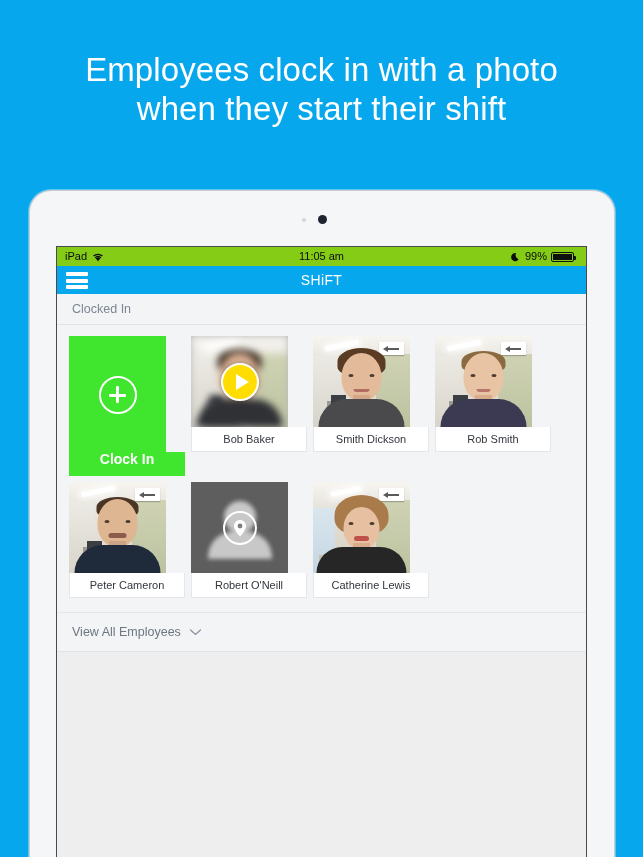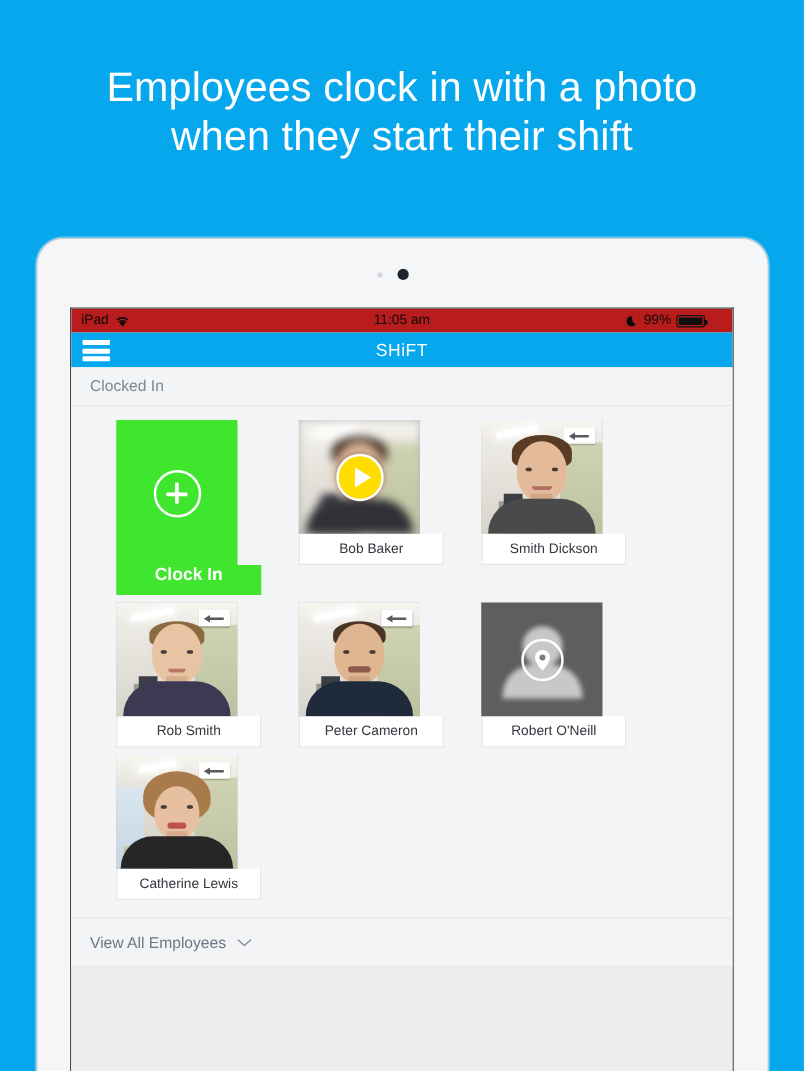--- a/index.html
+++ b/index.html
@@ -84,21 +84,21 @@
     border: 1px solid #4a4a4a;
     border-bottom: none;
     box-sizing: border-box;
     overflow: hidden;
   }
 
   
   .statusbar {
     position: relative;
     height: 19px;
-    background: #b91c1c;
+    background: #84cc16;
     color: #0a0a0a;
     font-size: 11px;
     line-height: 19px;
   }
   .status-left {
     position: absolute;
     left: 8px;
     top: 0;
     display: flex;
     align-items: center;
@@ -110,21 +110,21 @@
   .status-time {
     position: absolute;
     left: 0; right: 0;
     text-align: center;
     font-size: 11px;
     font-weight: 400;
     color: #0b0b0b;
   }
   .status-right {
     position: absolute;
-    right: 22px;
+    right: 12px;
     top: 0;
     height: 19px;
     display: flex;
     align-items: center;
     gap: 4px;
   }
   .moon-icon { display: block; }
   .status-battery-pct { font-size: 11px; color: #0b0b0b; }
   .battery-shell {
     position: relative;
@@ -207,21 +207,20 @@
     display: flex;
     flex-wrap: wrap;
     gap: 6px;
     padding: 11px 12px 14px 12px;
     background: #f3f4f6;
   }
 
   .tile {
     width: 116px;
     cursor: pointer;
-    margin-left: 24px;
   }
   .tile-photo {
     position: relative;
     width: 97px;
     height: 91px;
     overflow: hidden;
     background: #b9b9b9;
   }
   .tile-label {
     height: 25px;

